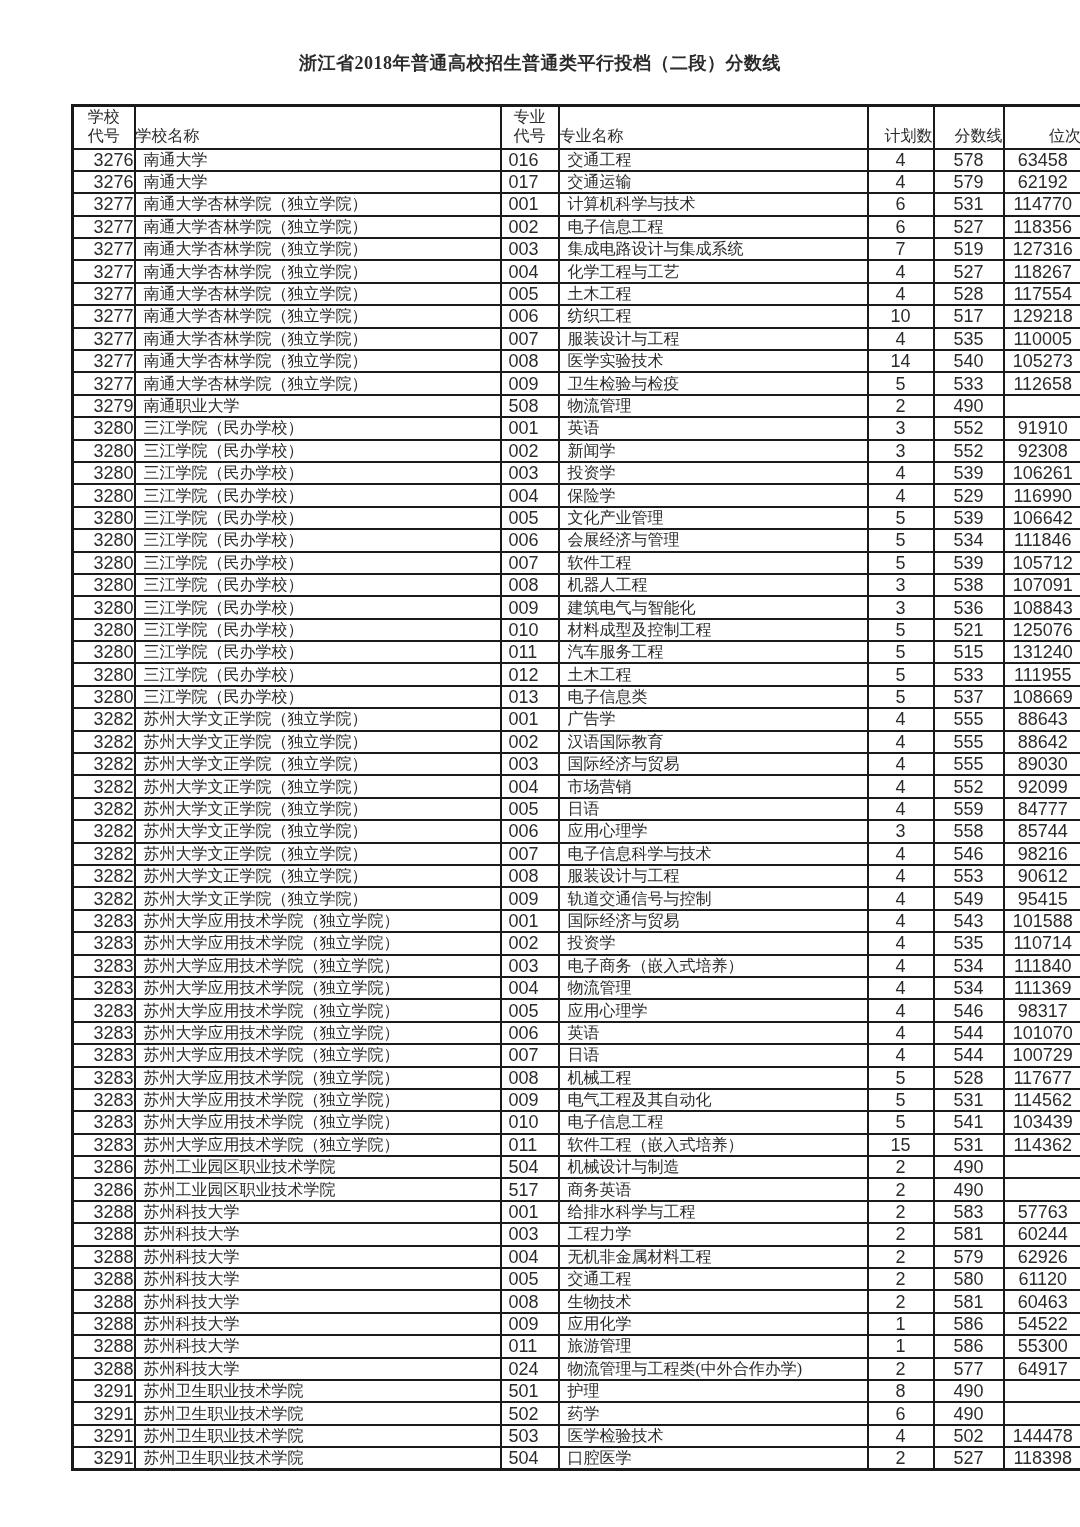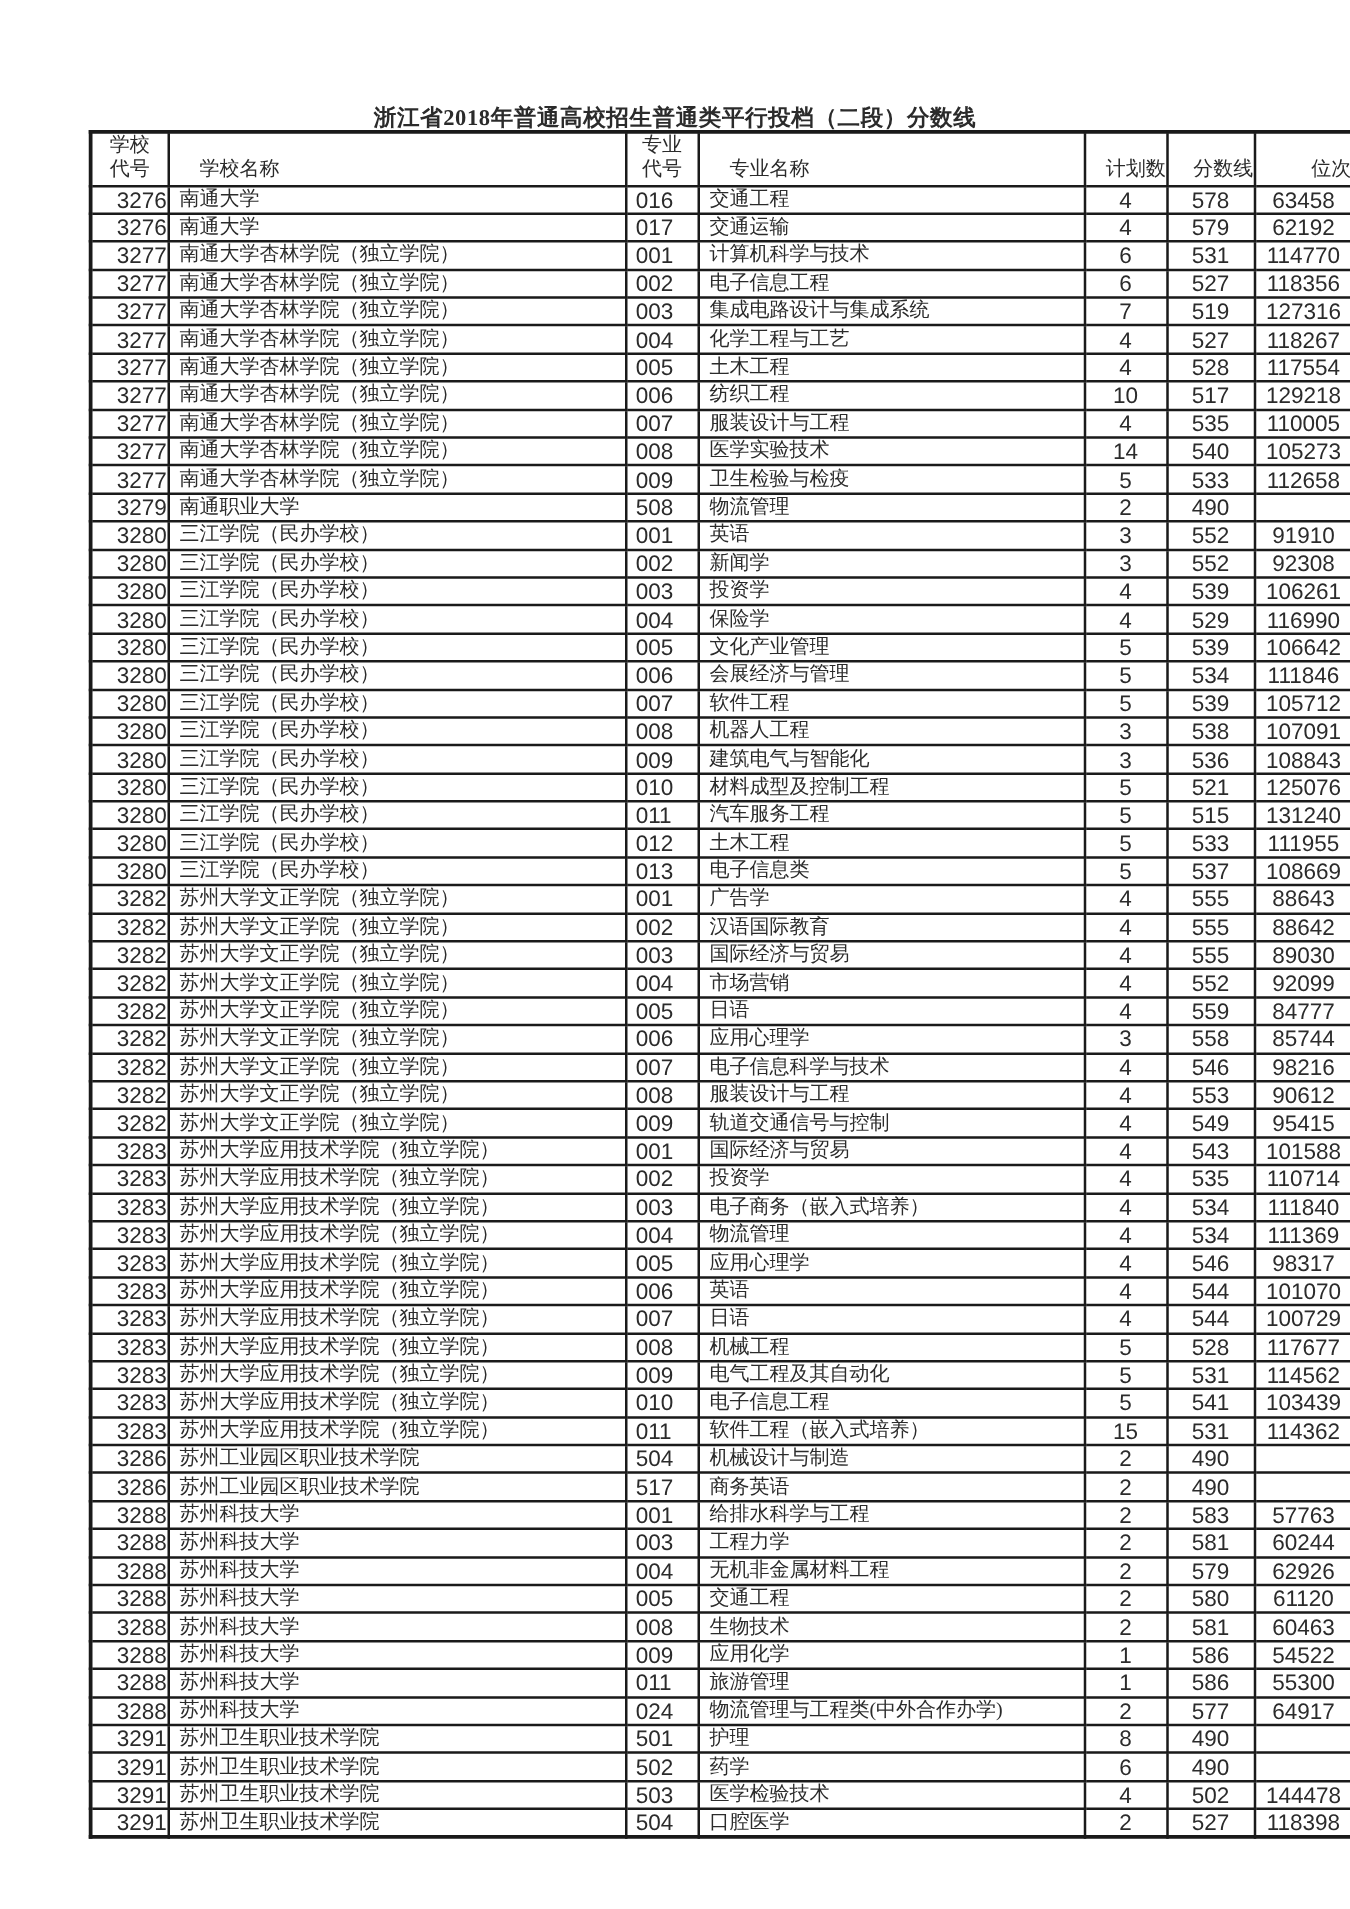--- a/index.html
+++ b/index.html
@@ -16,21 +16,21 @@
     color:var(--text);
   }
   .page{
     position:relative;
     width:1080px; height:1527px;
     background:var(--bg);
     overflow:hidden;
   }
   .doc-title{
     position:absolute;
-    top:82px; left:0; width:100%;
+    top:51px; left:0; width:100%;
     text-align:center;
     font-size:18px;
     font-weight:700;
     letter-spacing:0.5px;
     color:var(--text);
   }
   table.score-table{
     position:absolute;
     left:42px; top:104px;
     width:1010px;
@@ -47,21 +47,21 @@
   }
   thead tr{ height:43px; }
   .score-table th{
     font-weight:400;
     font-size:16px;
     vertical-align:bottom;
     padding:0 0 2px 0;
     line-height:1.18;
   }
   th.two-line{ white-space:pre-line; text-align:center; }
-  th.h-left{ text-align:left; padding-left:24px; }
+  th.h-left{ text-align:left; padding-left:0; }
   th.h-center{ text-align:right; }
   tbody tr{ height:22.4px; }
   .score-table td{
     padding:0;
     font-size:16px;
     line-height:20px;
     vertical-align:middle;
   }
   td.num{
     font-family:"Liberation Sans", sans-serif;

